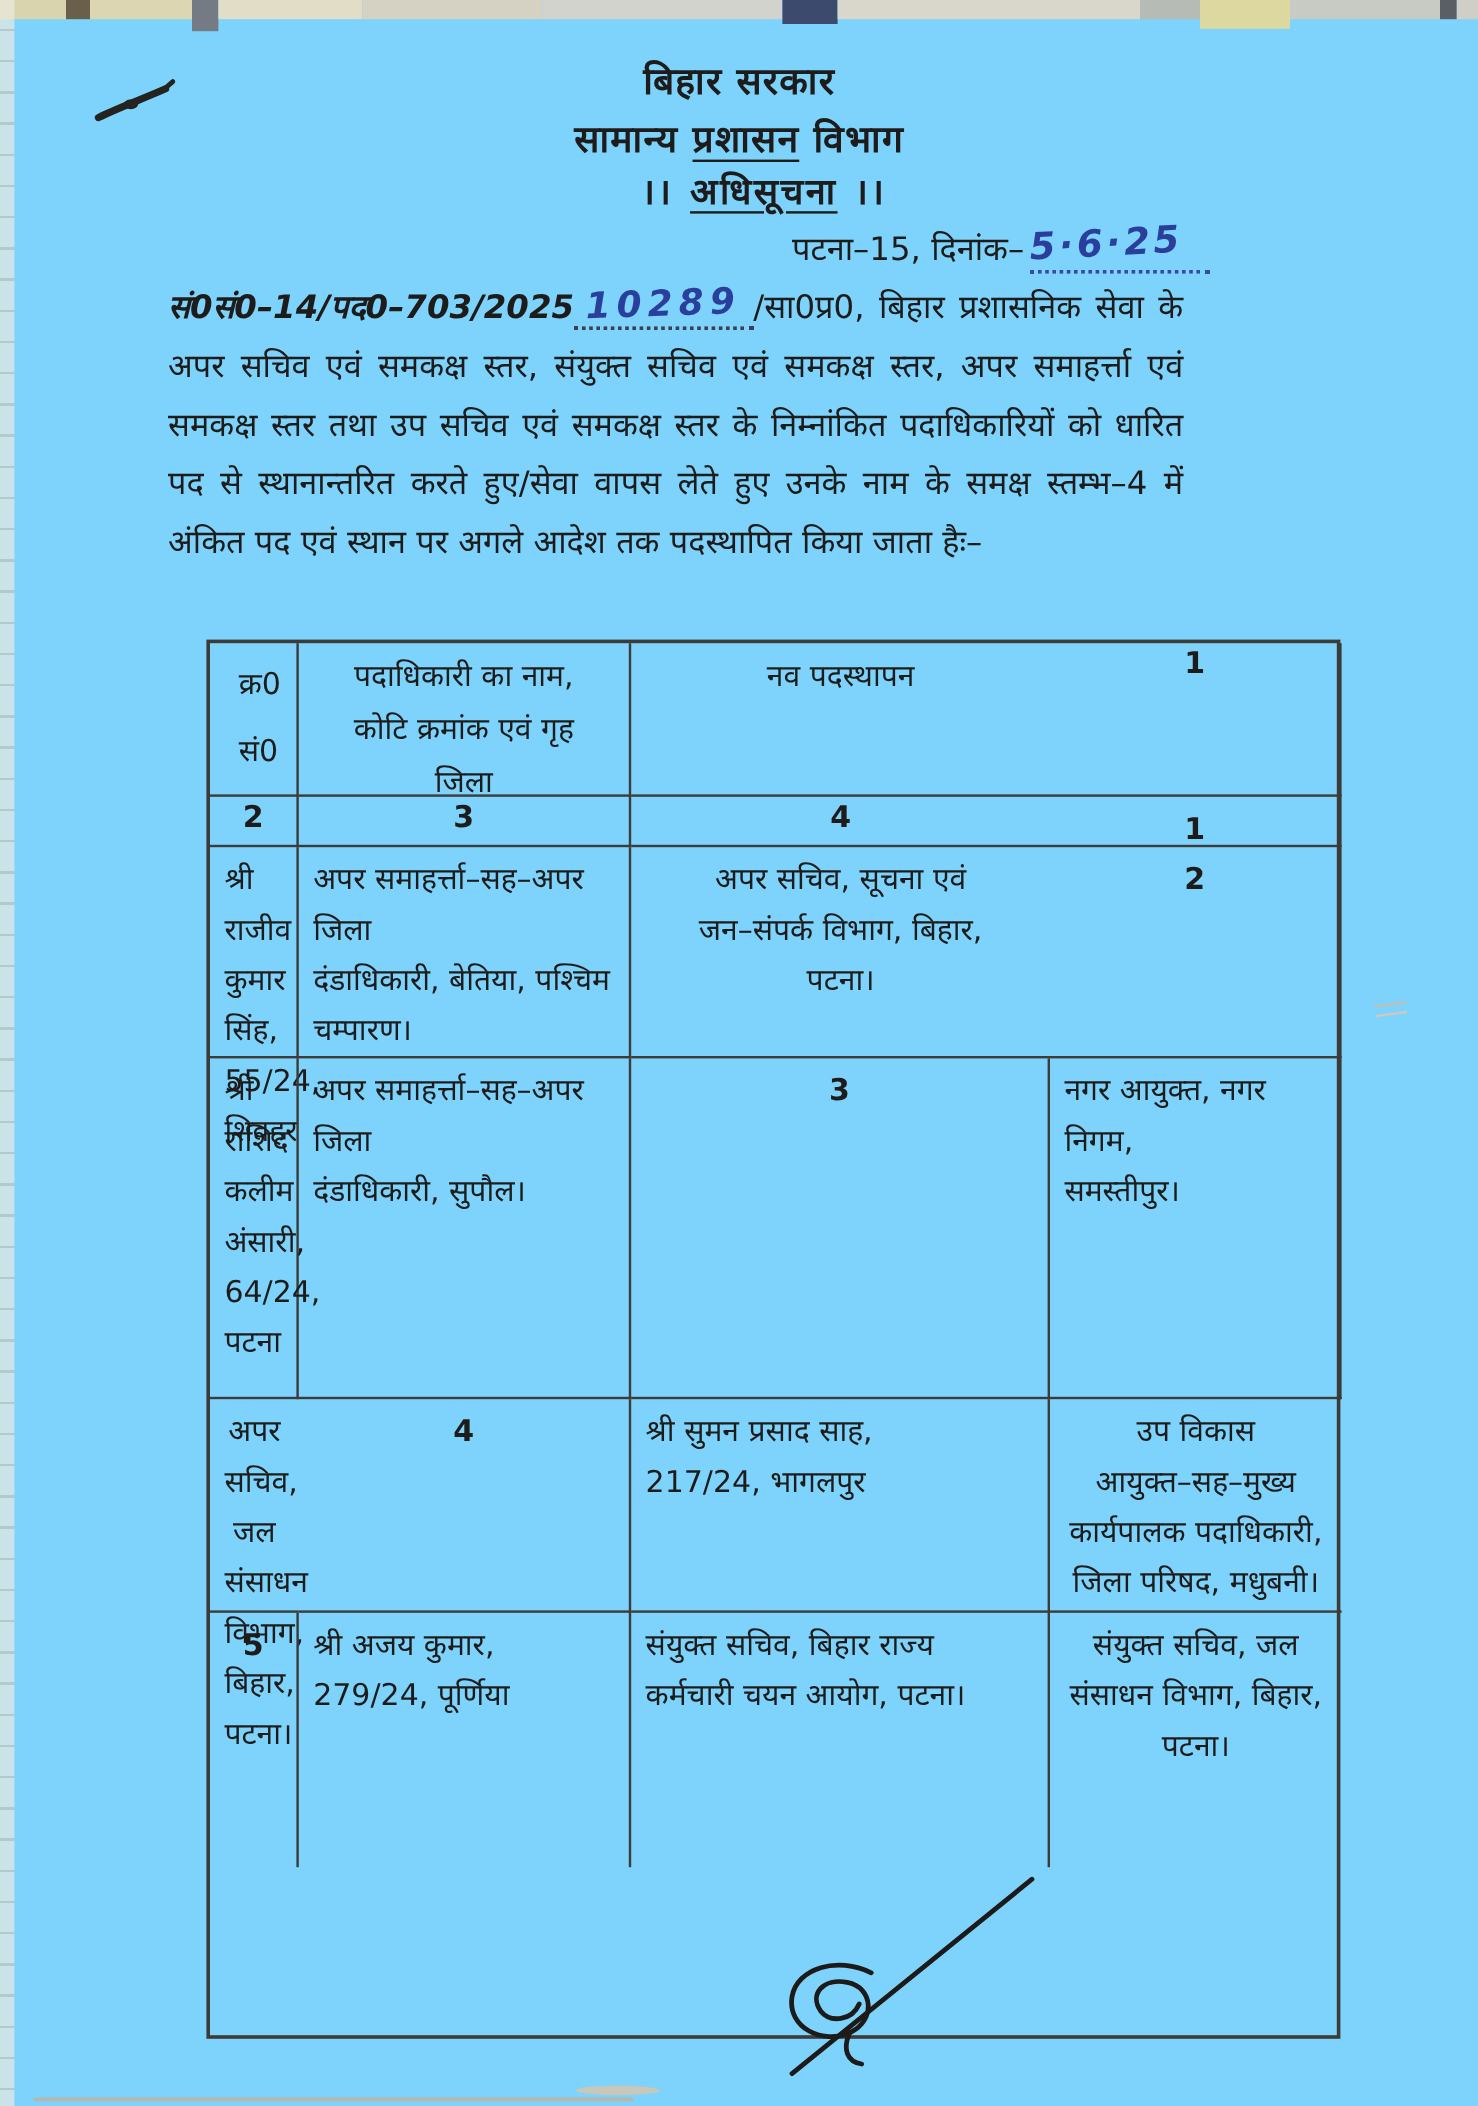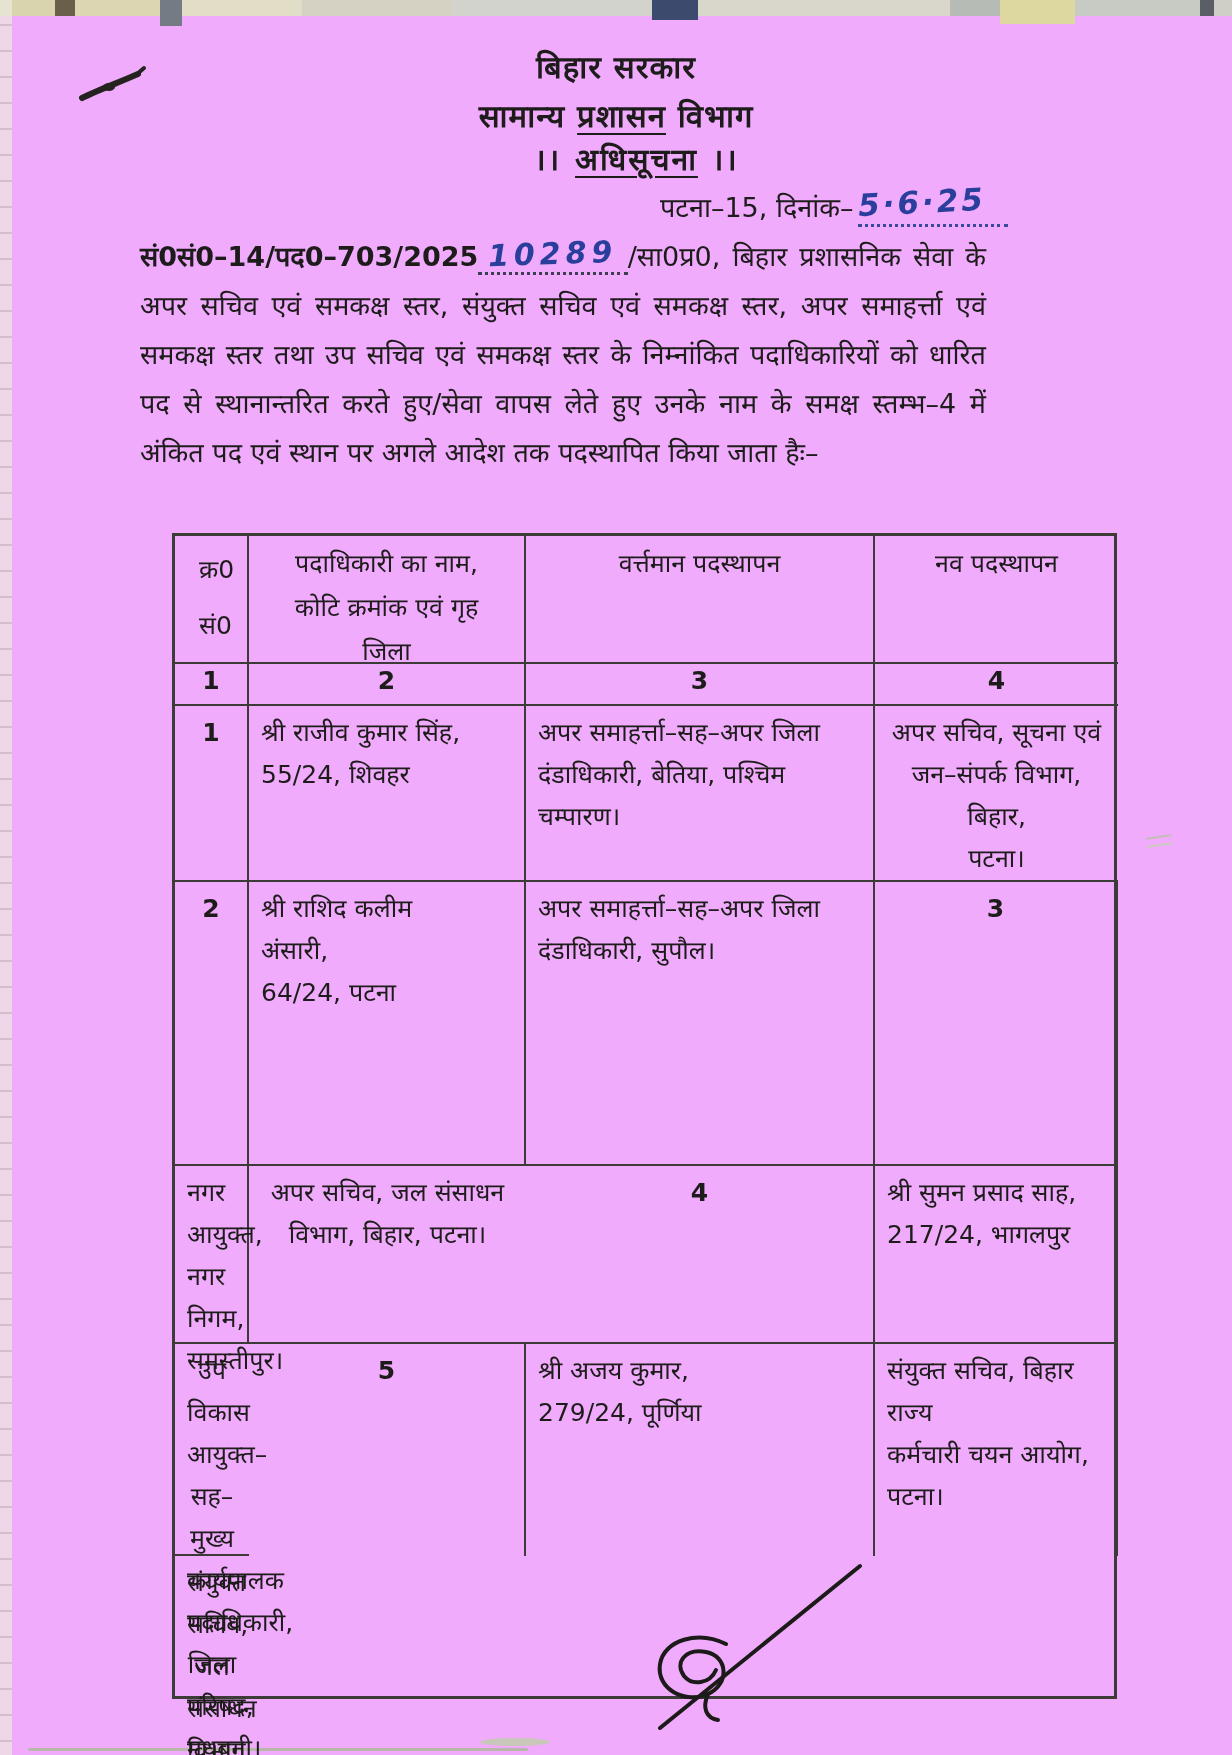--- a/index.html
+++ b/index.html
@@ -1,21 +1,21 @@
 <!DOCTYPE html>
 <html><head>
 <meta charset="utf-8">
 <style>
   * { margin:0; padding:0; box-sizing:border-box; }
   html,body { background:#8e897c; }
   .page {
     position:relative;
     width:1232px; height:1755px;
     margin:0 auto;
-    background:#f0abfc;
+    background:#7dd3fc;
     overflow:hidden;
     font-family:"DejaVu Sans", sans-serif;
     color:#1d1c1a;
   }
   
   .scan-top { position:absolute; left:0; top:0; width:1232px; height:16px; display:flex; }
   .scan-top div { height:100%; }
   .seg-a { background:#d9d3ae; width:55px; }
   .seg-b { background:#6a5f4b; width:20px; }
   .seg-c { background:#dcd6b2; width:85px; }
@@ -47,21 +47,21 @@
   .notice { position:absolute; left:0; top:138px; width:100%; text-align:center; font-size:30px; font-weight:bold; letter-spacing:2px;padding-left:41px; }
   .notice .word { margin:0 14px; }
 
   
   .dateline { position:absolute; left:660px; top:188px; font-size:27px; white-space:nowrap; }
   .dots-line { display:inline-block; border-bottom:3px dotted #3a49a0; min-width:150px; margin-left:4px; vertical-align:baseline; }
   .hand { display:inline-block; color:#2a3f9c; font-weight:bold; font-style:italic; font-size:31px; letter-spacing:3px; transform:translateY(-4px) rotate(-3deg); }
 
   
   .para { position:absolute; left:140px; top:232px; width:846px; font-size:27px; line-height:49px; text-align:justify; }
-  .ref-bold { font-weight:bold; }
+  .ref-bold { font-weight:bold;font-style:italic; }
   .ref-dots { display:inline-block; border-bottom:3px dotted #3e3e52; padding:0 10px; line-height:30px; }
   .ref-num { display:inline-block; color:#2a3f9c; font-weight:bold; font-style:italic; font-size:30px; letter-spacing:5px; transform:translateY(-2px) rotate(-2deg); }
 
   
   .doc-table {
     position:absolute; left:172px; top:533px; width:945px;
     display:grid;
     grid-template-columns:74px 277px 349px 243px;
     grid-template-rows:128px 42px 176px 284px 178px 212px 140px;
     border:3px solid #3c3b38;
@@ -132,21 +132,20 @@
     <span class="ref-bold">सं0सं0–14/पद0–703/2025</span><span class="ref-dots"><span class="ref-num">10289</span></span><span>/सा0प्र0,</span><span> बिहार प्रशासनिक सेवा के अपर सचिव एवं समकक्ष स्तर, संयुक्त सचिव एवं समकक्ष स्तर, अपर समाहर्त्ता एवं समकक्ष स्तर तथा उप सचिव एवं समकक्ष स्तर के निम्नांकित पदाधिकारियों को धारित पद से स्थानान्तरित करते हुए/सेवा वापस लेते हुए उनके नाम के समक्ष स्तम्भ–4 में अंकित पद एवं स्थान पर अगले आदेश तक पदस्थापित किया जाता हैः–</span>
   </div>
 
   <div class="doc-table">
 
     <div class="cell hdr-cell sn-hdr">क्र0
 सं0</div>
     <div class="cell hdr-cell c-center">पदाधिकारी का नाम,
 कोटि क्रमांक एवं गृह
 जिला</div>
-    <div class="cell hdr-cell c-center">वर्त्तमान पदस्थापन</div>
     <div class="cell hdr-cell c-center last-col">नव पदस्थापन</div>
 
     <div class="cell numrow">1</div>
     <div class="cell numrow">2</div>
     <div class="cell numrow">3</div>
     <div class="cell numrow last-col">4</div>
 
     <div class="cell sn-cell">1</div>
     <div class="cell c-left">श्री राजीव कुमार सिंह,
 55/24, शिवहर</div>

